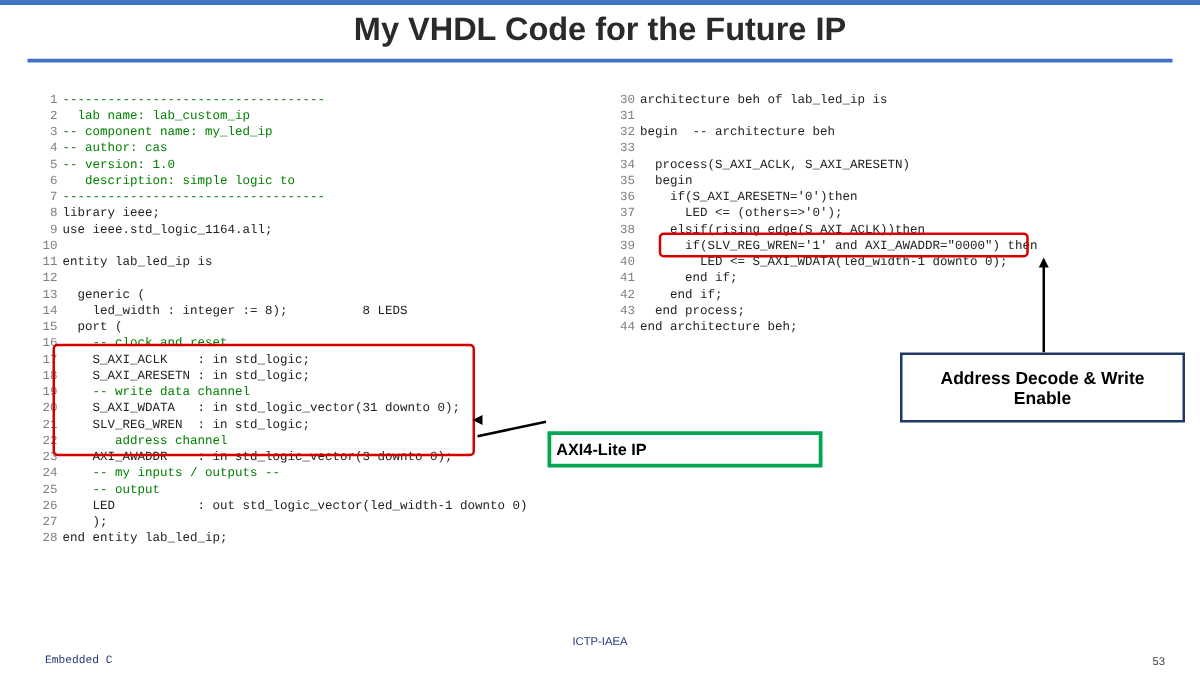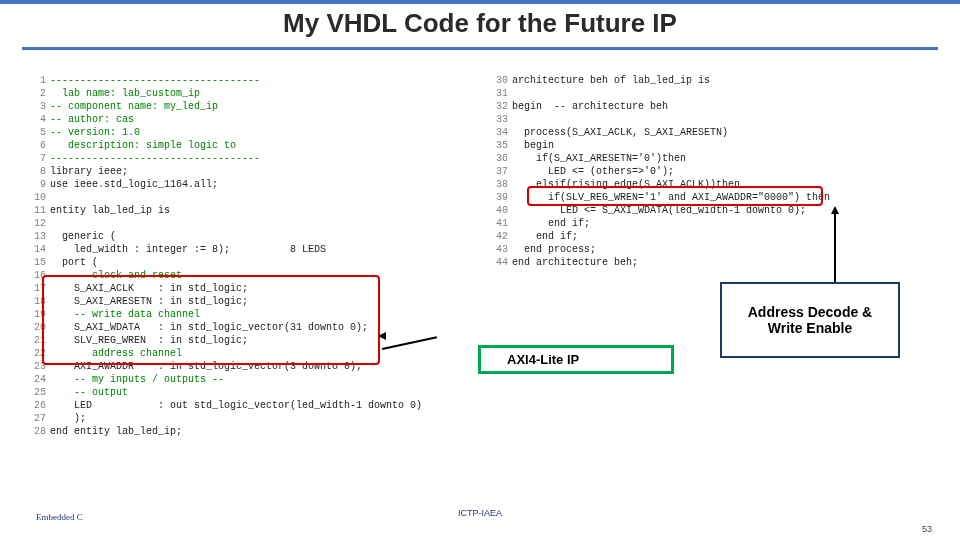--- a/index.html
+++ b/index.html
@@ -73,34 +73,33 @@
     position: absolute;
     font-family: "Trebuchet MS", Arial, sans-serif;
     font-weight: 700;
     color: #000;
     background: #fff;
   }
   .callout-addr {
     top: 282px;
     left: 720px;
     border: 2px solid #1f3864;
-    padding: 20px 10px;
+    padding: 10px 10px;
     font-size: 14px;
-    width: 180px;
+    width: 228px;
     text-align: center;
   }
   .callout-axi {
     top: 345px;
     left: 438px;
     border: 3px solid #00a651;
-    padding: 4px 26px;
+    padding: 4px 4px;
     font-size: 13px;
-    width: 196px;
+    width: 220px;
     text-align: left;
-    margin-left: 40px;
   }
   .arrow {
     position: absolute;
     background: #000;
   }
   
   .arrow1 {
     top: 348px;
     left: 382px;
     width: 56px;
@@ -128,25 +127,25 @@
     position: absolute;
     top: 206px;
     left: 831px;
     width: 0; height: 0;
     border-left: 4px solid transparent;
     border-right: 4px solid transparent;
     border-bottom: 8px solid #000;
   }
   .footer-left {
     position: absolute;
-    bottom: 18px;
+    bottom: 7px;
     left: 36px;
     font-size: 9px;
     color: #22387b;
-    font-family: Liberation Serif, serif;
+    font-family: Liberation Mono, monospace;
   }
   .footer-center {
     position: absolute;
     bottom: 22px;
     left: 50%;
     transform: translateX(-50%);
     font-size: 9px;
     color: #22387b;
     font-family: Arial, sans-serif;
   }

